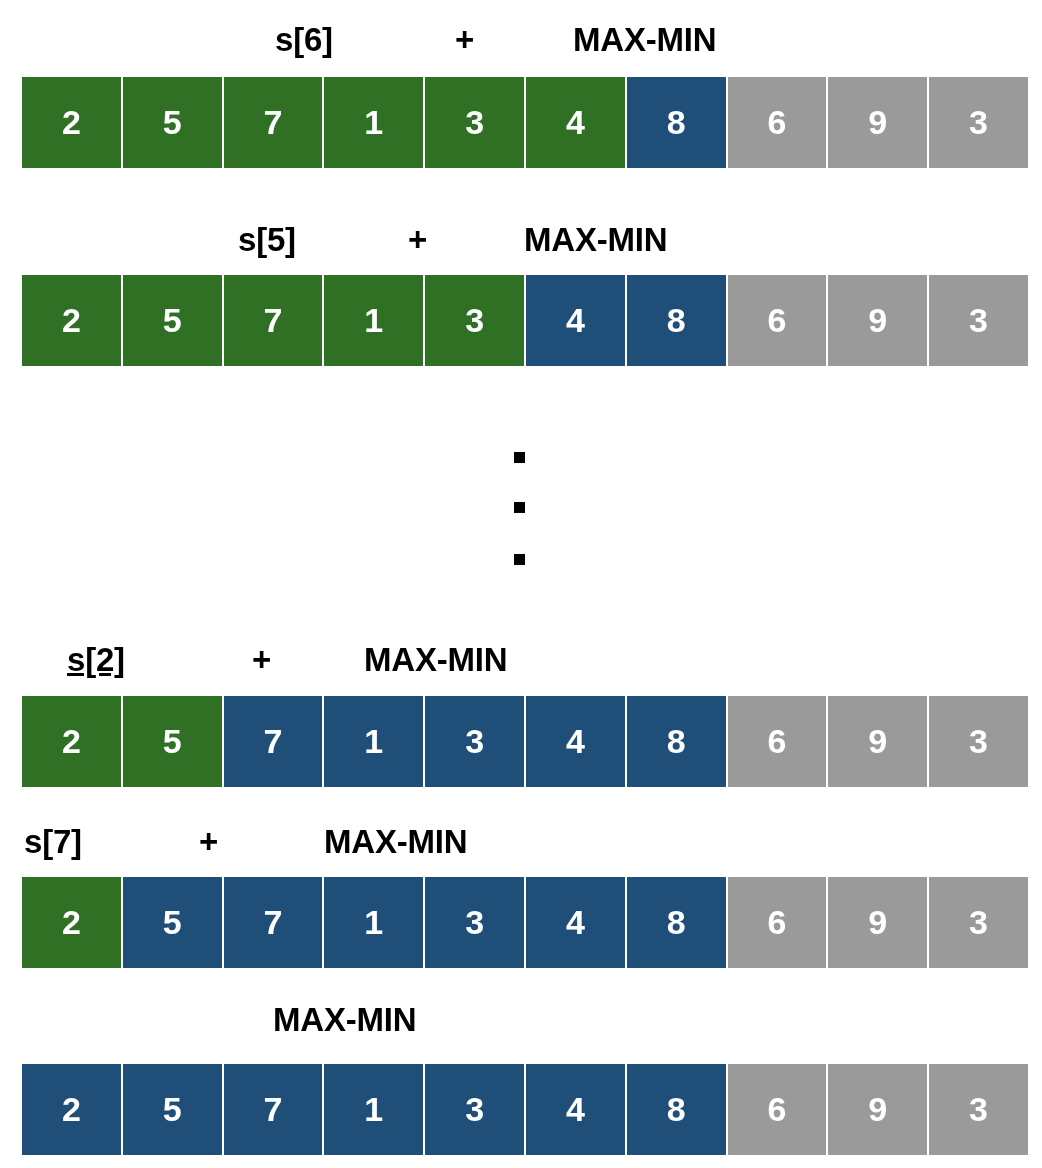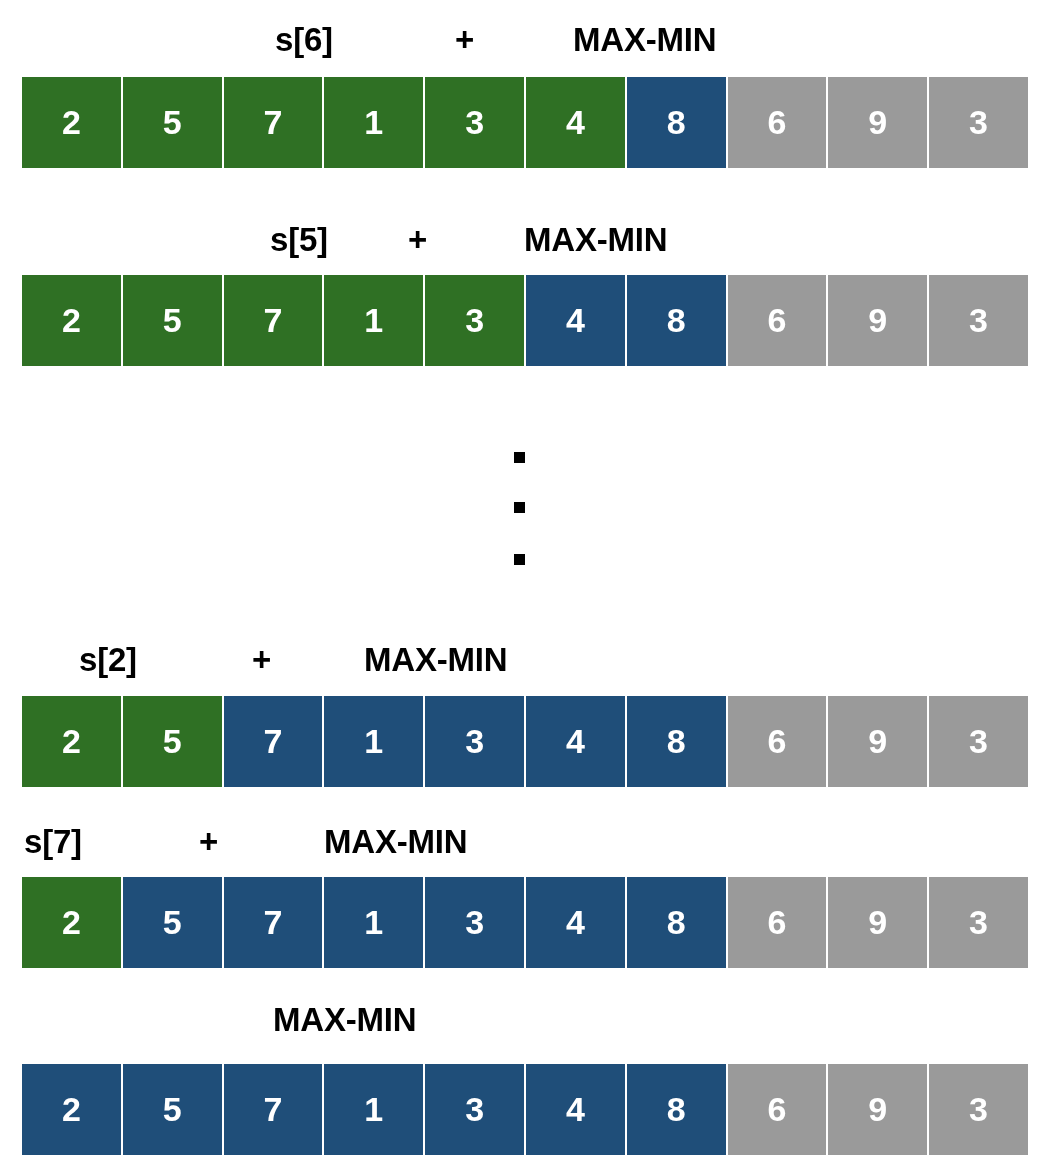--- a/index.html
+++ b/index.html
@@ -100,38 +100,38 @@
       <div class="cell green">7</div>
       <div class="cell green">1</div>
       <div class="cell green">3</div>
       <div class="cell green">4</div>
       <div class="cell blue">8</div>
       <div class="cell gray">6</div>
       <div class="cell gray">9</div>
       <div class="cell gray">3</div>
     </div>
     <div class="label-row" style="top: 218px;">
-      <span class="lbl" style="left: 238px; margin-left: 32px;">s[5]</span>
+      <span class="lbl" style="left: 238px;">s[5]</span>
       <span class="lbl" style="left: 408px;">+</span>
       <span class="lbl" style="left: 524px;">MAX-MIN</span>
     </div>
     <div class="array-row" style="top: 275px;">
       <div class="cell green">2</div>
       <div class="cell green">5</div>
       <div class="cell green">7</div>
       <div class="cell green">1</div>
       <div class="cell green">3</div>
       <div class="cell blue">4</div>
       <div class="cell blue">8</div>
       <div class="cell gray">6</div>
       <div class="cell gray">9</div>
       <div class="cell gray">3</div>
     </div>
     <div class="label-row" style="top: 638px;">
-      <span class="lbl" style="left: 79px;">s[2]</span>
+      <span class="lbl" style="left: 67px; text-decoration: underline;">s[2]</span>
       <span class="lbl" style="left: 252px;">+</span>
       <span class="lbl" style="left: 364px;">MAX-MIN</span>
     </div>
     <div class="array-row" style="top: 696px;">
       <div class="cell green">2</div>
       <div class="cell green">5</div>
       <div class="cell blue">7</div>
       <div class="cell blue">1</div>
       <div class="cell blue">3</div>
       <div class="cell blue">4</div>

